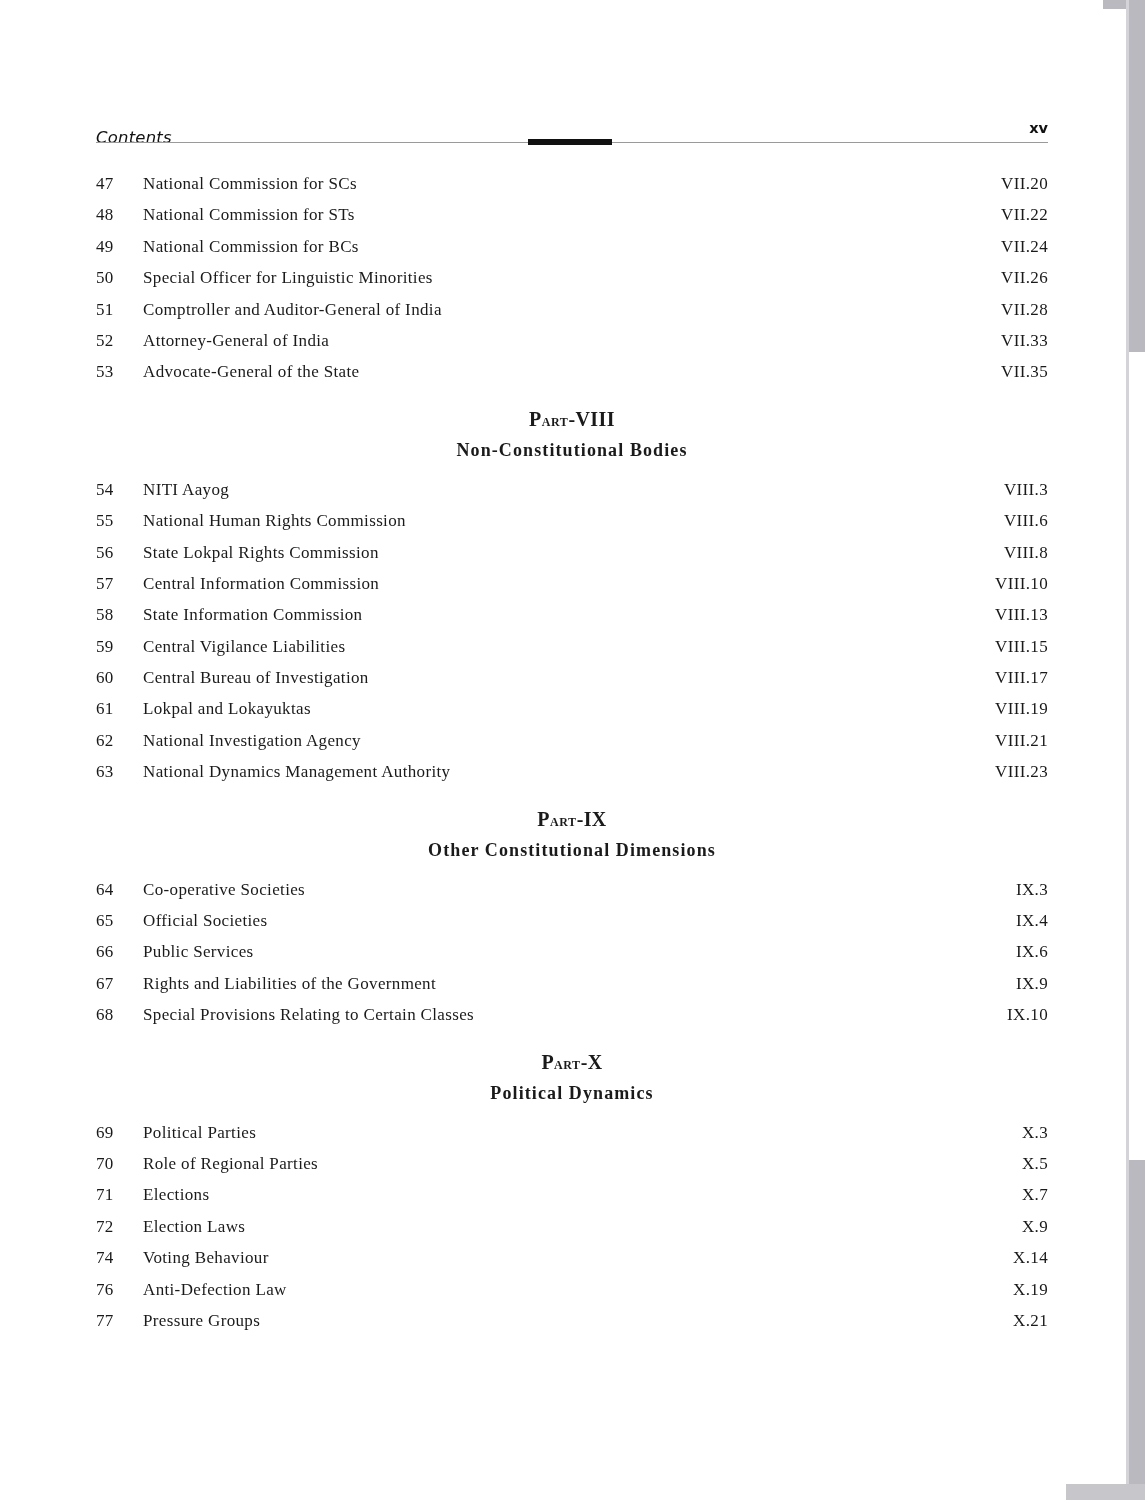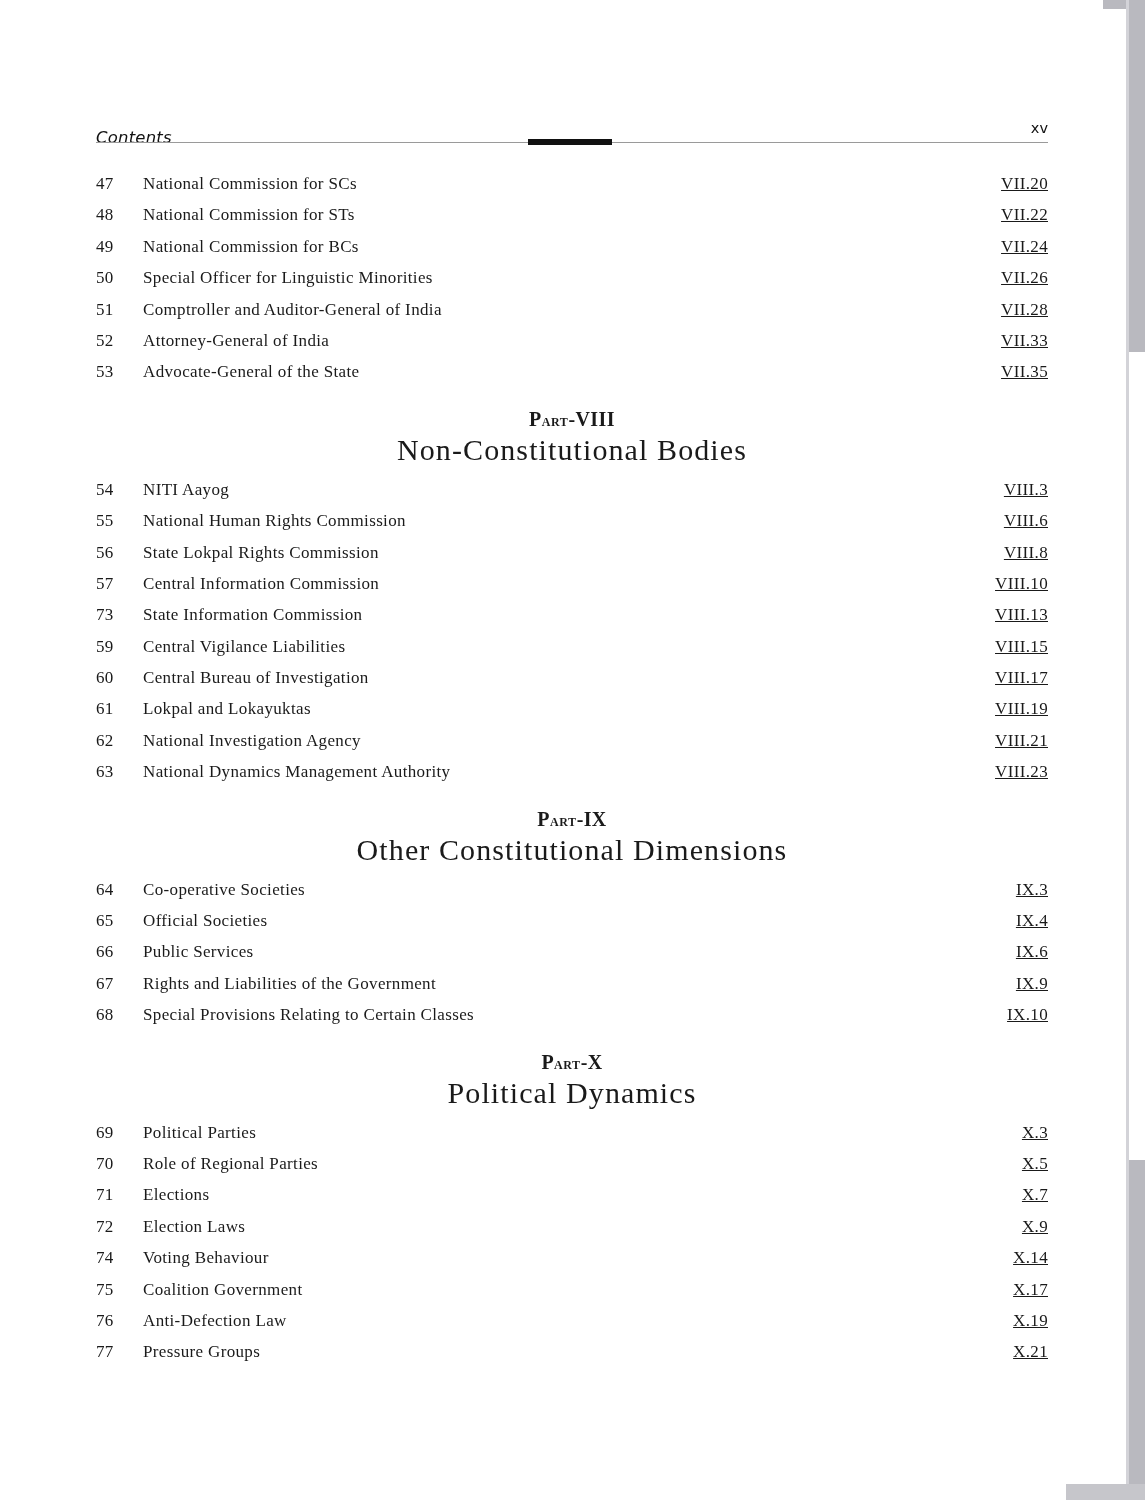--- a/index.html
+++ b/index.html
@@ -108,21 +108,21 @@
     font-style: italic;
     font-size: 16.5px;
     letter-spacing: 0.2px;
     color: #111111;
   }
   .runhead-folio {
     position: absolute;
     right: 0;
     top: 4px;
     font-family: "DejaVu Sans", "Liberation Sans", sans-serif;
-    font-weight: normal;
+    font-weight: bold;
     font-size: 14.5px;
     color: #111111;
   }
   .rule-thin {
     position: absolute;
     left: 96px;
     top: 142px;
     width: 952px;
     height: 1px;
     background: #9a9a9a;
@@ -159,21 +159,20 @@
     text-align: left;
   }
   .row .ttl {
     position: absolute;
     left: 47px;
   }
   .row .pg {
     position: absolute;
     right: 0;
     text-align: left;
-    text-decoration: underline;
   }
 
   
   .parthead {
     text-align: center;
     white-space: nowrap;
   }
   .parthead .plabel {
     display: block;
     font-size: 20px;
@@ -181,22 +180,22 @@
     letter-spacing: 0.4px;
     padding-top: 18px;
     line-height: 26px;
   }
   .parthead .plabel .sc {
     font-size: 12px;
     letter-spacing: 0.6px;
   }
   .parthead .pname {
     display: block;
-    font-size: 30px;
-    font-weight: normal;
+    font-size: 18px;
+    font-weight: bold;
     letter-spacing: 1.1px;
     line-height: 30px;
     padding-bottom: 9px;
   }
 </style>
 </head>
 <body>
 
 <div class="viewer">
 
@@ -263,21 +262,21 @@
           <span class="num">56</span>
           <span class="ttl">State Lokpal Rights Commission</span>
           <span class="pg">VIII.8</span>
         </div>
         <div class="row">
           <span class="num">57</span>
           <span class="ttl">Central Information Commission</span>
           <span class="pg">VIII.10</span>
         </div>
         <div class="row">
-          <span class="num">73</span>
+          <span class="num">58</span>
           <span class="ttl">State Information Commission</span>
           <span class="pg">VIII.13</span>
         </div>
         <div class="row">
           <span class="num">59</span>
           <span class="ttl">Central Vigilance Liabilities</span>
           <span class="pg">VIII.15</span>
         </div>
         <div class="row">
           <span class="num">60</span>
@@ -349,25 +348,20 @@
         </div>
         <div class="row">
           <span class="num">72</span>
           <span class="ttl">Election Laws</span>
           <span class="pg">X.9</span>
         </div>
         <div class="row">
           <span class="num">74</span>
           <span class="ttl">Voting Behaviour</span>
           <span class="pg">X.14</span>
-        </div>
-        <div class="row">
-          <span class="num">75</span>
-          <span class="ttl">Coalition Government</span>
-          <span class="pg">X.17</span>
         </div>
         <div class="row">
           <span class="num">76</span>
           <span class="ttl">Anti-Defection Law</span>
           <span class="pg">X.19</span>
         </div>
         <div class="row">
           <span class="num">77</span>
           <span class="ttl">Pressure Groups</span>
           <span class="pg">X.21</span>

